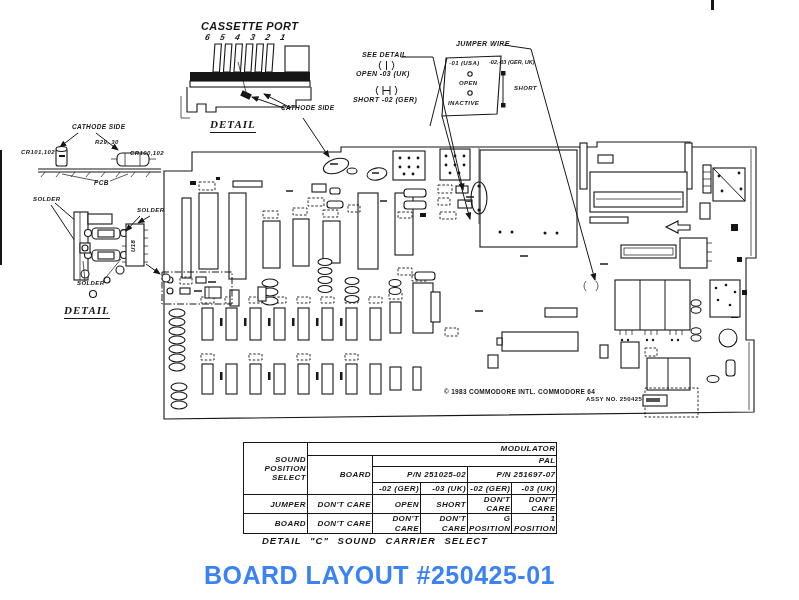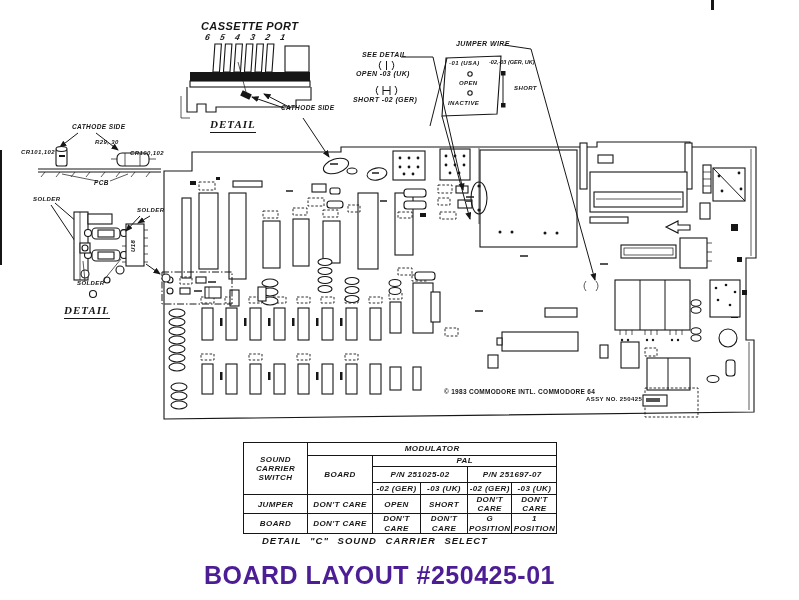--- a/index.html
+++ b/index.html
@@ -12,24 +12,24 @@
   .o{fill:#fff;stroke:#161616;stroke-width:1.1;}
   .o2{fill:none;stroke:#161616;stroke-width:1.1;}
   .f{fill:#161616;stroke:none;}
   .gry{fill:#555;stroke:none;}
   .ln{stroke:#161616;stroke-width:1;fill:none;}
   .lt{stroke:#161616;stroke-width:.7;fill:none;}
   .dsh{fill:none;stroke:#161616;stroke-width:.9;stroke-dasharray:2.5 1.8;}
   .ddot{fill:none;stroke:#161616;stroke-width:1;stroke-dasharray:7 2 1.5 2;}
   .dot{fill:#161616;}
   table.sel{position:absolute;left:243px;top:442px;border-collapse:collapse;table-layout:fixed;}
-  table.sel td{border:1.2px solid #161616;text-align:center;vertical-align:middle;
+  table.sel td{border:1.2px solid #161616;text-align:right;vertical-align:middle;
        font:italic bold 8px "Liberation Sans",sans-serif;letter-spacing:.4px;padding:0 1px;line-height:1.15;margin-top:24px;}
   .title{position:absolute;left:0;right:40px;top:561px;text-align:center;
-       font:700 25px "Liberation Sans",sans-serif;letter-spacing:.5px;color:#4c1d95;}
+       font:700 25px "Liberation Sans",sans-serif;letter-spacing:.5px;color:#3b82f6;}
   .caption{position:absolute;left:262px;top:535px;font:italic bold 9.5px "Liberation Sans",sans-serif;
        letter-spacing:1px;word-spacing:5px;}
   .rot{transform:rotate(-90deg);transform-origin:left top;}
   .skew{transform:skewX(-12deg);}
 </style>
 </head>
 <body>
 
 <div class="canvas">
 
@@ -425,21 +425,21 @@
   <colgroup>
     <col style="width:64px">
         <col style="width:65px">
         <col style="width:48px">
     <col style="width:47px">
         <col style="width:43px">
         <col style="width:45px">
   </colgroup>
   <tbody>
         <tr style="height:13px">
-    <td rowspan="4">SOUND CARRIER SWITCH</td>
+    <td rowspan="4">SOUND POSITION SELECT</td>
     <td colspan="5">MODULATOR</td>
   </tr>
   <tr style="height:11px">
     <td rowspan="3">BOARD</td>
     <td colspan="4">PAL</td>
   </tr>
   <tr style="height:16px">
     <td colspan="2">P/N 251025-02</td>
     <td colspan="2">P/N 251697-07</td>
   </tr>

